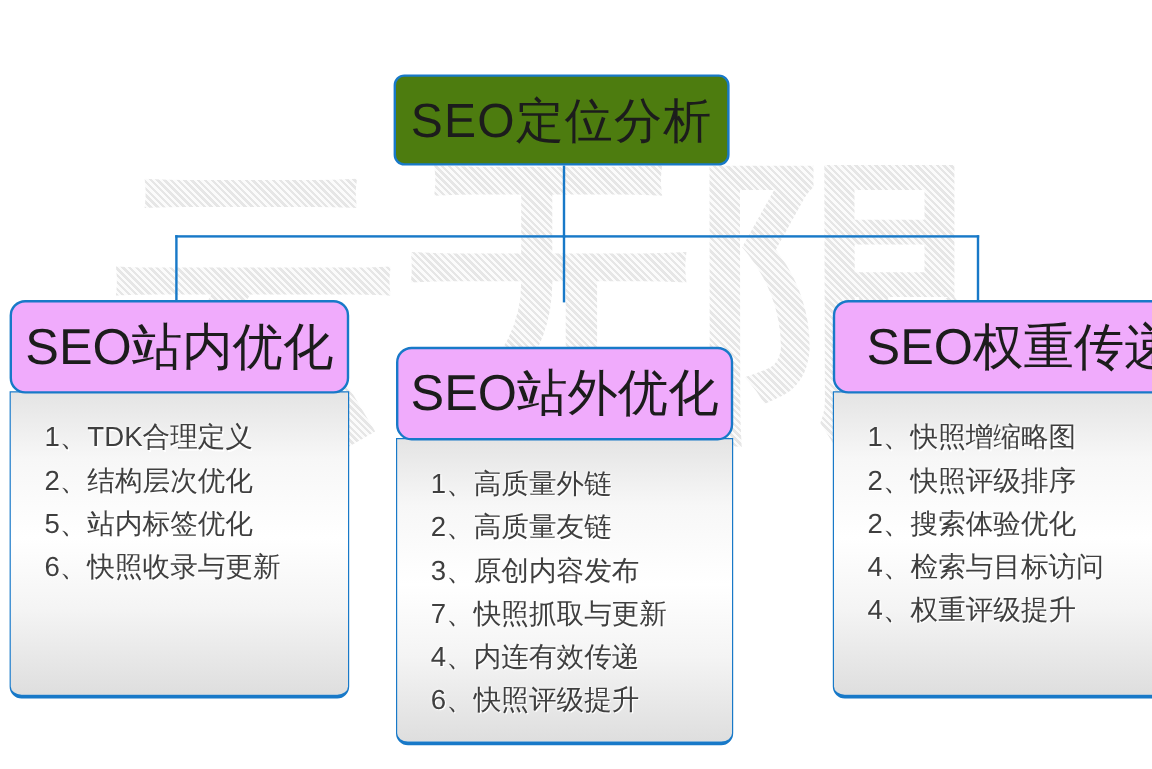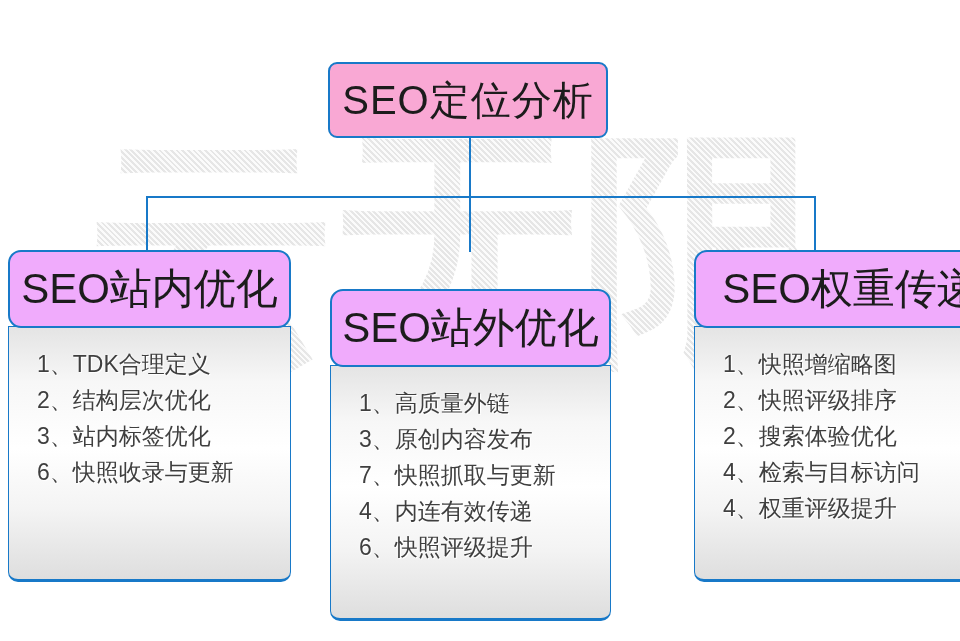--- a/index.html
+++ b/index.html
@@ -28,21 +28,21 @@
   .line{position:absolute;background:#1879c8;z-index:2;}
   .trunk{left:469px;top:138px;width:2px;height:60px;}
   .rail{left:146px;top:196px;width:670px;height:2px;}
   .drop-left{left:146px;top:196px;width:2px;height:56px;}
   .drop-mid{left:469px;top:196px;width:2px;height:56px;}
   .drop-right{left:814px;top:196px;width:2px;height:56px;}
 
   
   .root-box{
     position:absolute;left:328px;top:62px;width:280px;height:76px;
-    background:#f9a8d4;border:2px solid #1879c8;border-radius:9px;
+    background:#4d7c0f;border:2px solid #1879c8;border-radius:9px;
     display:flex;align-items:center;justify-content:center;
     box-sizing:border-box;z-index:3;
   }
   .root-box .title{
     font-size:40px;color:#1c1c1c;letter-spacing:1px;font-weight:400;
   }
 
   
   .column{position:absolute;top:250px;z-index:3;}
   .col-1{left:8px;width:283px;}
@@ -89,33 +89,34 @@
   </div>
 
   <div class="column col-1">
     <div class="col-header">
       <span class="htext">SEO站内优化</span>
     </div>
     <div class="list-panel">
       <ul>
         <li>1、TDK合理定义</li>
         <li>2、结构层次优化</li>
-        <li>3、站内标签优化</li>
+        <li>5、站内标签优化</li>
         <li>6、快照收录与更新</li>
       </ul>
     </div>
   </div>
 
   <div class="column col-2">
     <div class="col-header">
       <span class="htext">SEO站外优化</span>
     </div>
     <div class="list-panel">
       <ul>
         <li>1、高质量外链</li>
+        <li>2、高质量友链</li>
         <li>3、原创内容发布</li>
         <li>7、快照抓取与更新</li>
         <li>4、内连有效传递</li>
         <li>6、快照评级提升</li>
       </ul>
     </div>
   </div>
 
   <div class="column col-3">
     <div class="col-header">

